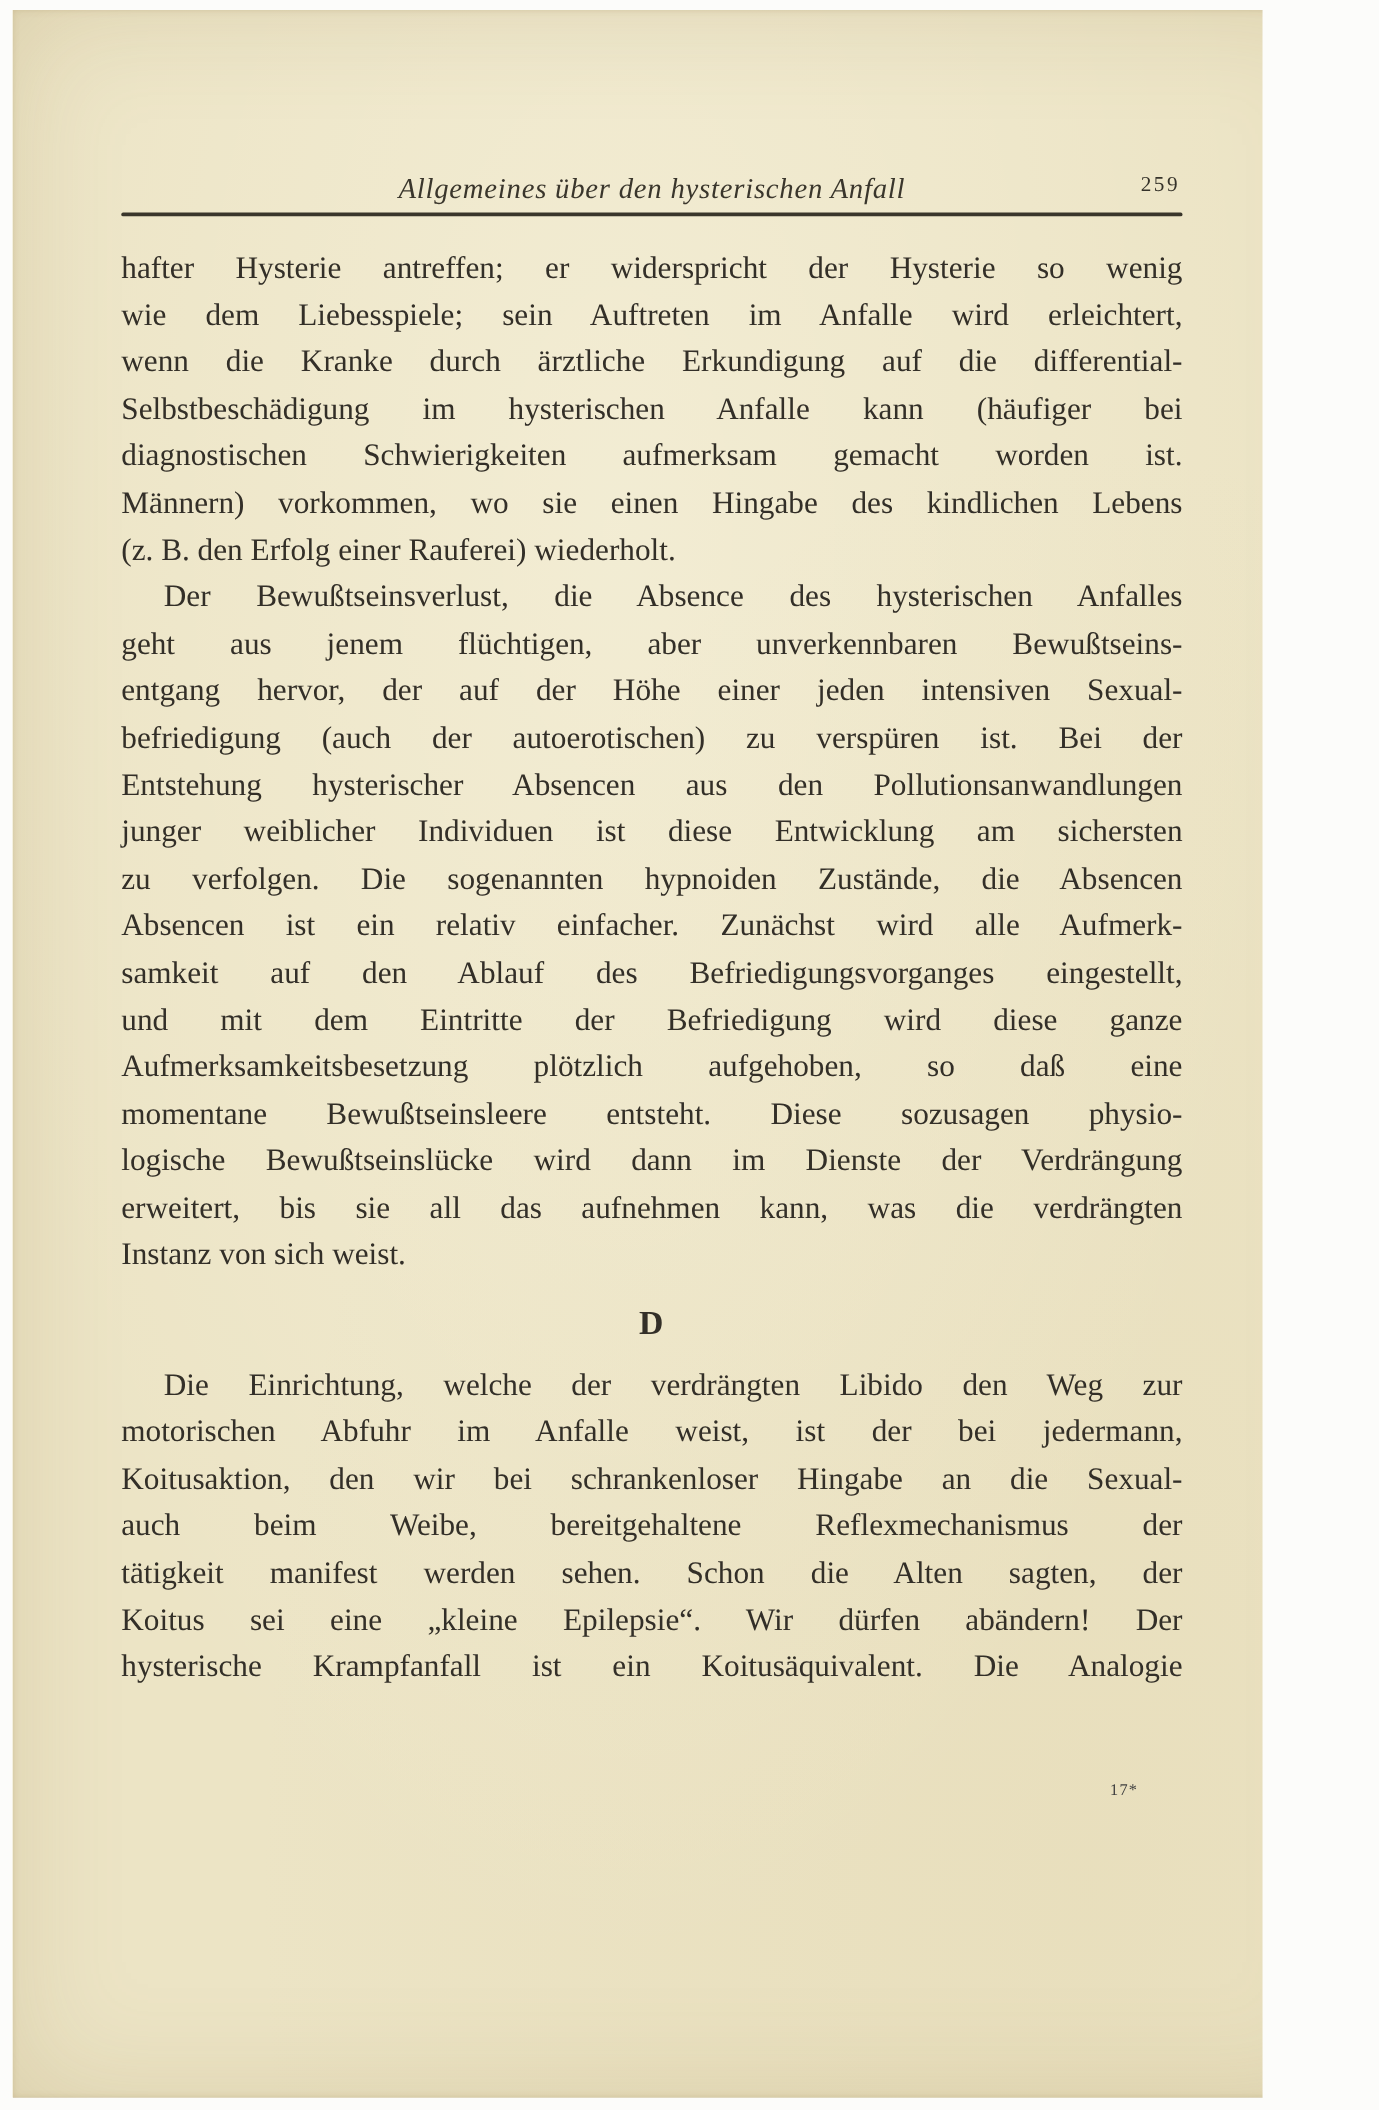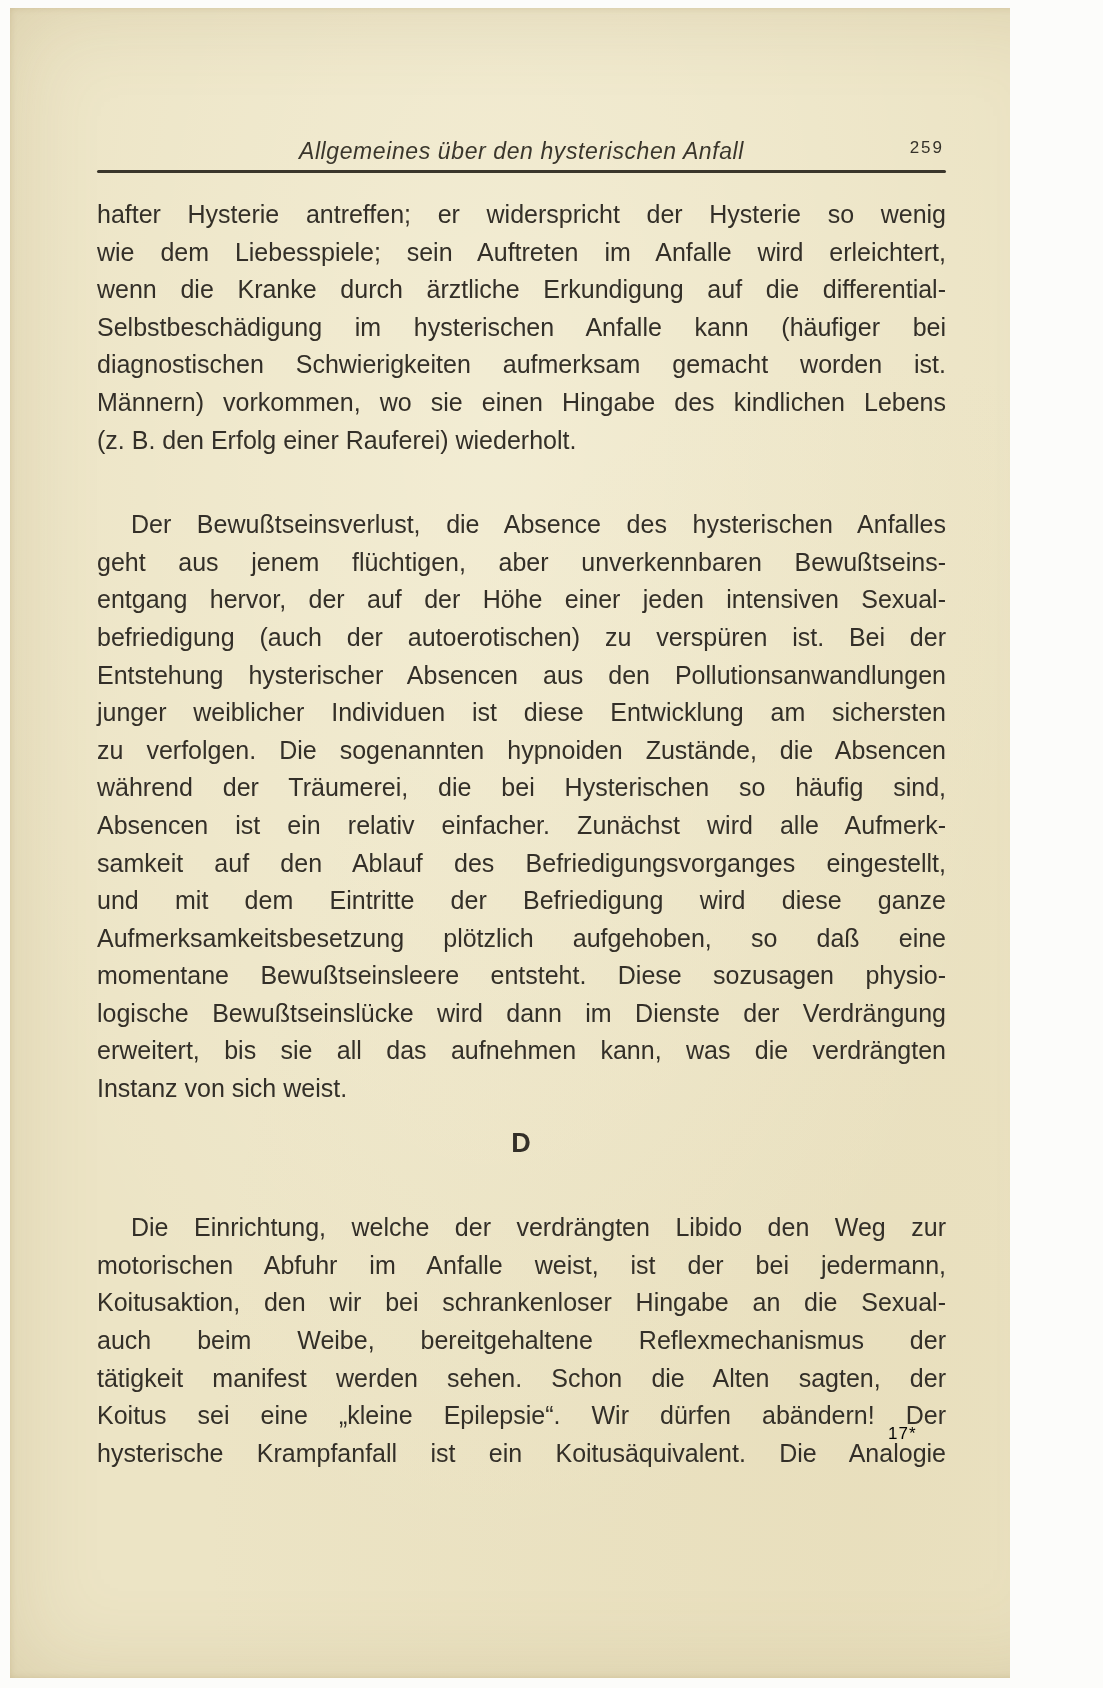--- a/index.html
+++ b/index.html
@@ -1,21 +1,21 @@
 <!DOCTYPE html>
 <html><head>
 <meta charset="utf-8">
 <style>
   html,body{margin:0;padding:0;background:#fcfcfa;}
   .page{
     position:relative;
     width:1010px;height:1688px;
     background:#fcfcfa;
     overflow:hidden;
-    font-family:Liberation Sans, sans-serif;
+    font-family:Liberation Serif, serif;
   }
   .paper{
     position:absolute;
     left:10px;top:8px;
     width:1074px;height:1670px;
     background:#ece4c5;
     background-image:
       radial-gradient(ellipse at 45% 25%, rgba(255,252,238,.35), rgba(255,252,238,0) 65%),
       radial-gradient(ellipse at 80% 90%, rgba(205,185,130,.12), rgba(205,185,130,0) 55%);
     box-shadow: inset 0 0 90px rgba(150,125,70,.20), inset 0 0 6px rgba(150,125,70,.25);
@@ -54,37 +54,37 @@
   .body-text{
     margin-top:23px;
     font-size:25px;
     line-height:37.6px;
     color:#332f28;
   }
   .line{
     text-align:justify;
     text-align-last:justify;
   }
-  .line.indent{ text-indent:34px;margin-top:47px; }
+  .line.indent{ text-indent:34px; }
   .line.flush-last{ text-align-last:left; }
   .section-heading{
     text-align:center;
     font-weight:bold;
     font-size:27px;
     line-height:37.6px;
     letter-spacing:1px;
     margin:17px 0 12px 0;
     color:#332f28;
   }
   .footer-mark{
     position:absolute;
     left:888px;top:1424px;
-    font-size:17px;
+    font-size:13px;
     letter-spacing:1px;
-    color:#000000;
+    color:#404040;
   }
 </style>
 </head>
 <body>
 
 <div class="page">
   <div class="paper">
     <div class="content">
 
       <div class="running-head">
@@ -102,21 +102,20 @@
           <div class="line">diagnostischen Schwierigkeiten aufmerksam gemacht worden ist.</div>
           <div class="line">Männern) vorkommen, wo sie einen Hingabe des kindlichen Lebens</div>
           <div class="line flush-last">(z. B. den Erfolg einer Rauferei) wiederholt.</div>
           <div class="line indent">Der Bewußtseinsverlust, die Absence des hysterischen Anfalles</div>
           <div class="line">geht aus jenem flüchtigen, aber unverkennbaren Bewußtseins-</div>
           <div class="line">entgang hervor, der auf der Höhe einer jeden intensiven Sexual-</div>
           <div class="line">befriedigung (auch der autoerotischen) zu verspüren ist.  Bei der</div>
           <div class="line">Entstehung hysterischer Absencen aus den Pollutionsanwandlungen</div>
           <div class="line">junger weiblicher Individuen ist diese Entwicklung am sichersten</div>
           <div class="line">zu verfolgen. Die sogenannten hypnoiden Zustände, die Absencen</div>
-          <div class="line">während der Träumerei, die bei Hysterischen so häufig sind,</div>
           <div class="line">Absencen ist ein relativ einfacher.  Zunächst wird alle Aufmerk-</div>
           <div class="line">samkeit auf den Ablauf des Befriedigungsvorganges eingestellt,</div>
           <div class="line">und mit dem Eintritte der Befriedigung wird diese ganze</div>
           <div class="line">Aufmerksamkeitsbesetzung plötzlich aufgehoben, so daß eine</div>
           <div class="line">momentane Bewußtseinsleere entsteht.  Diese sozusagen physio-</div>
           <div class="line">logische Bewußtseinslücke wird dann im Dienste der Verdrängung</div>
           <div class="line">erweitert, bis sie all das aufnehmen kann, was die verdrängten</div>
           <div class="line flush-last">Instanz von sich weist.</div>
           <div class="section-heading">D</div>
           <div class="line indent">Die Einrichtung, welche der verdrängten Libido den Weg zur</div>

